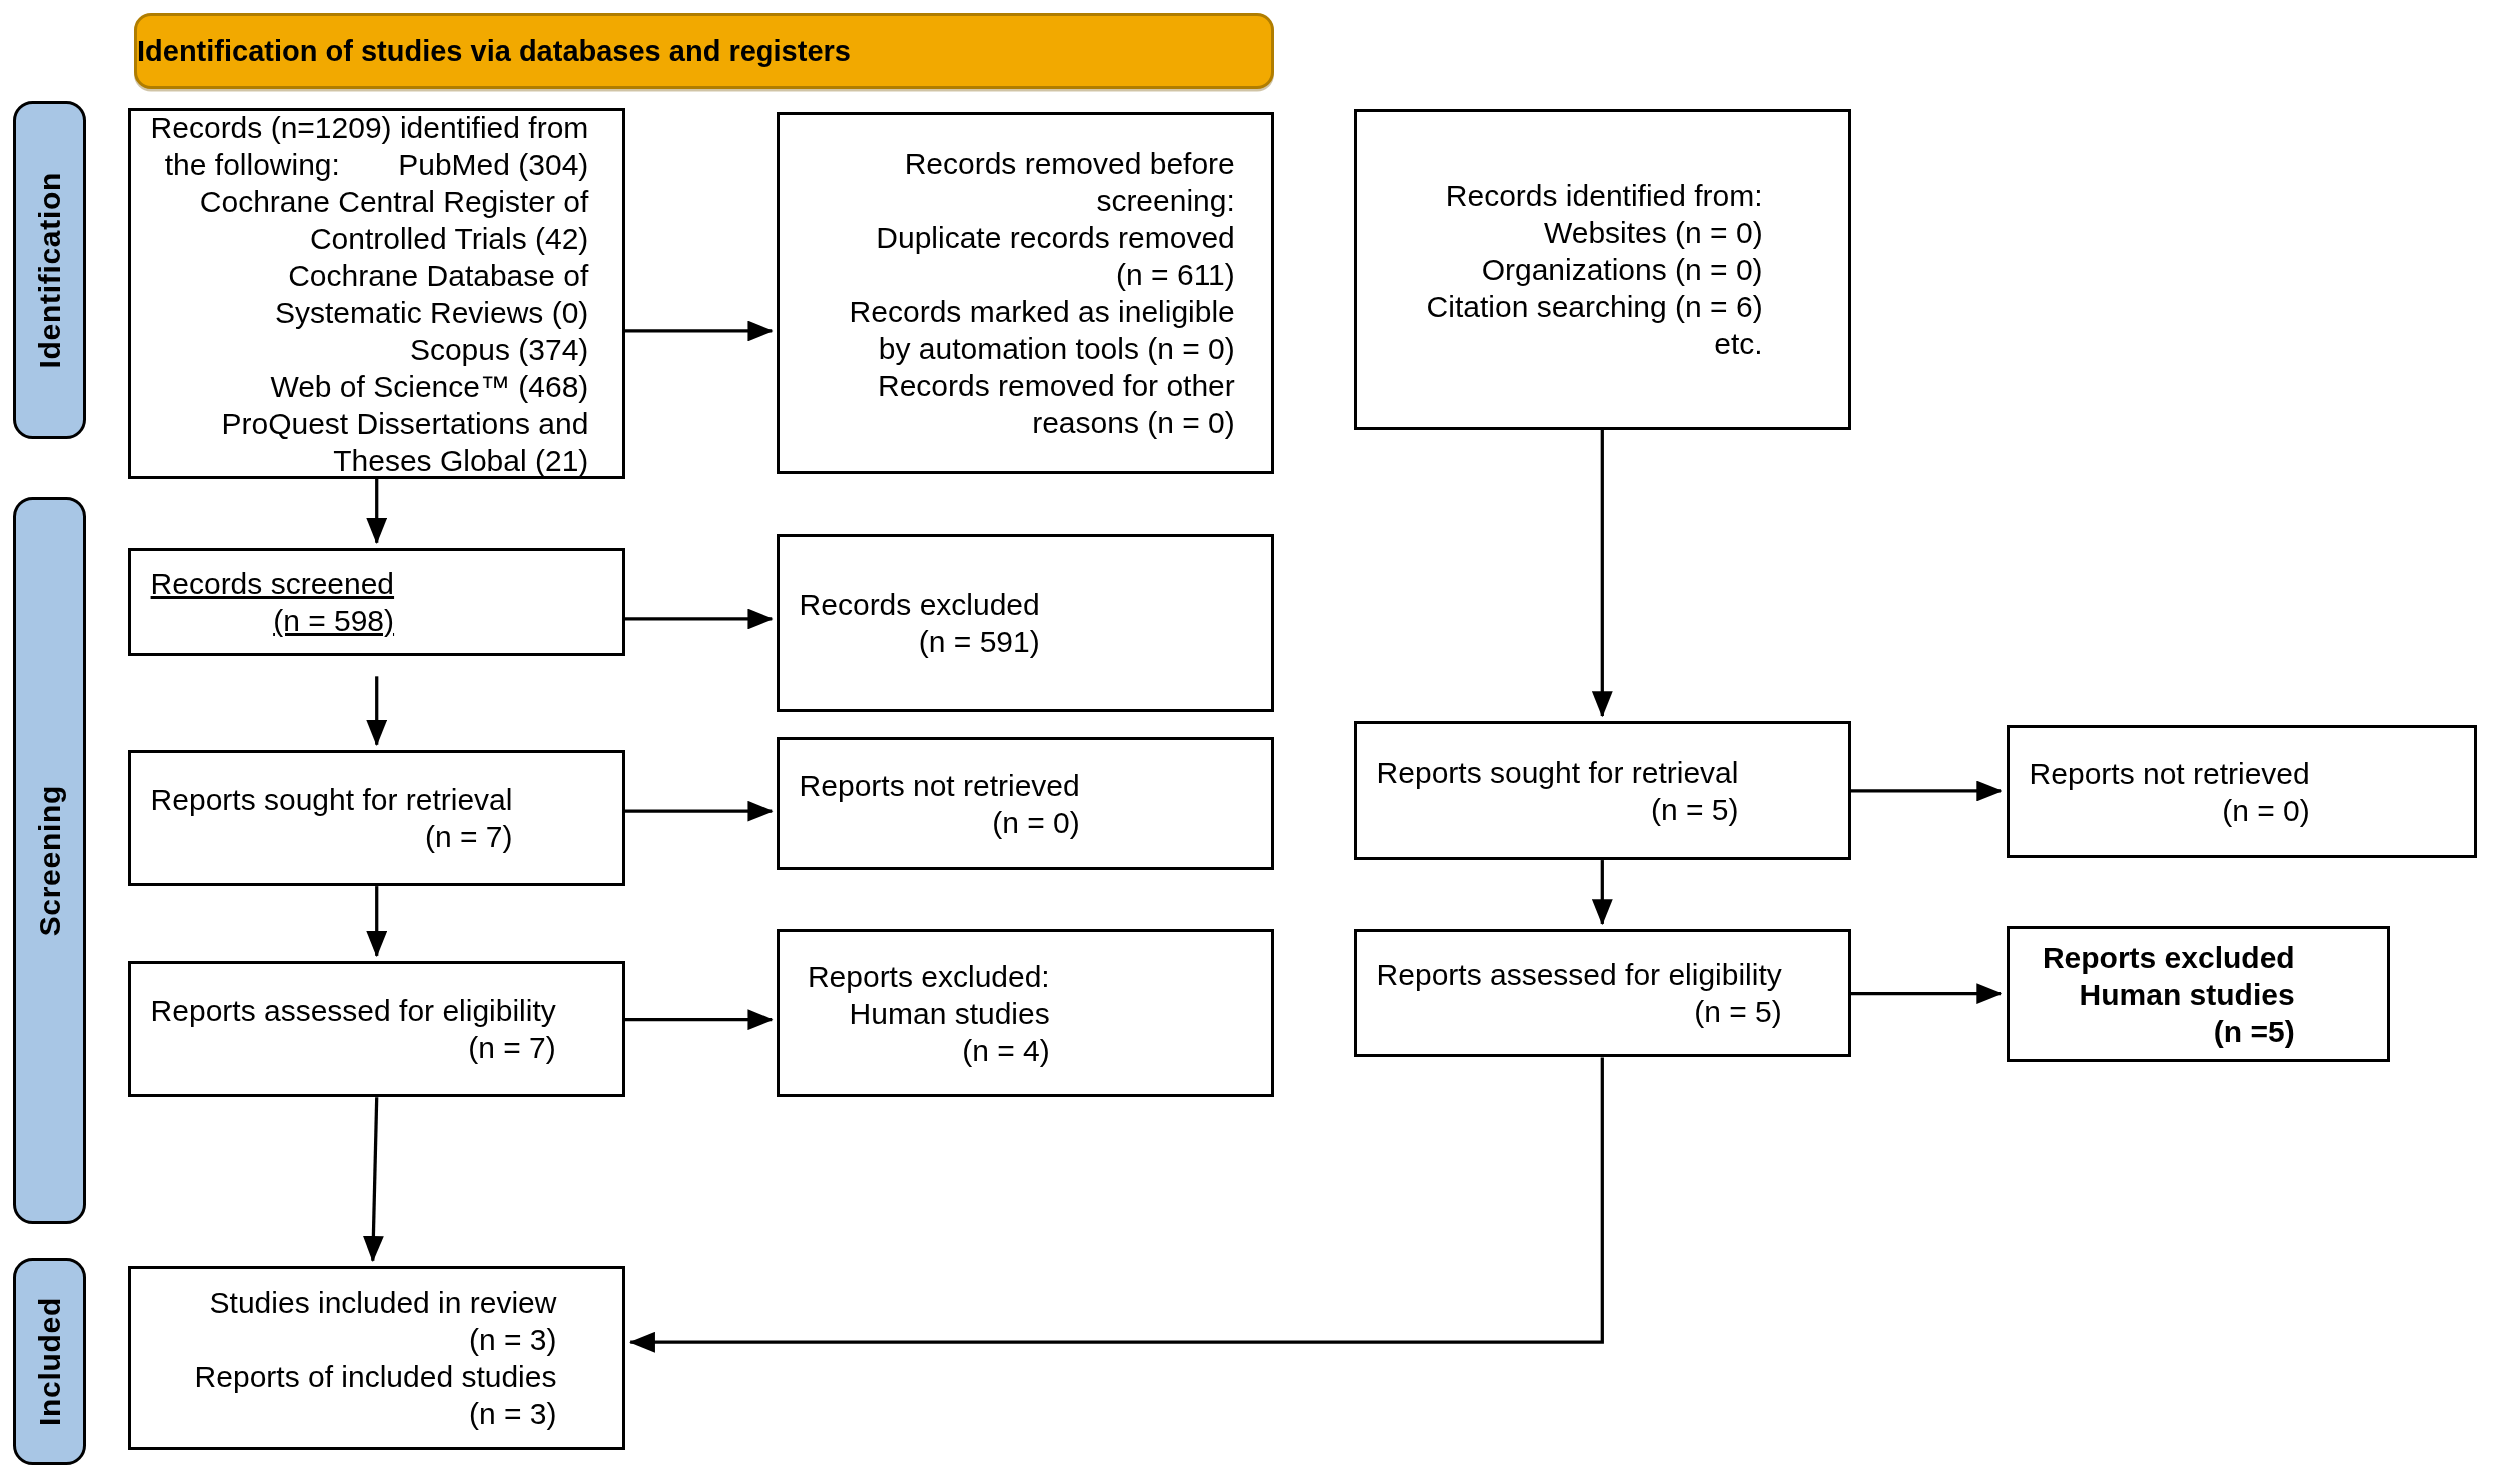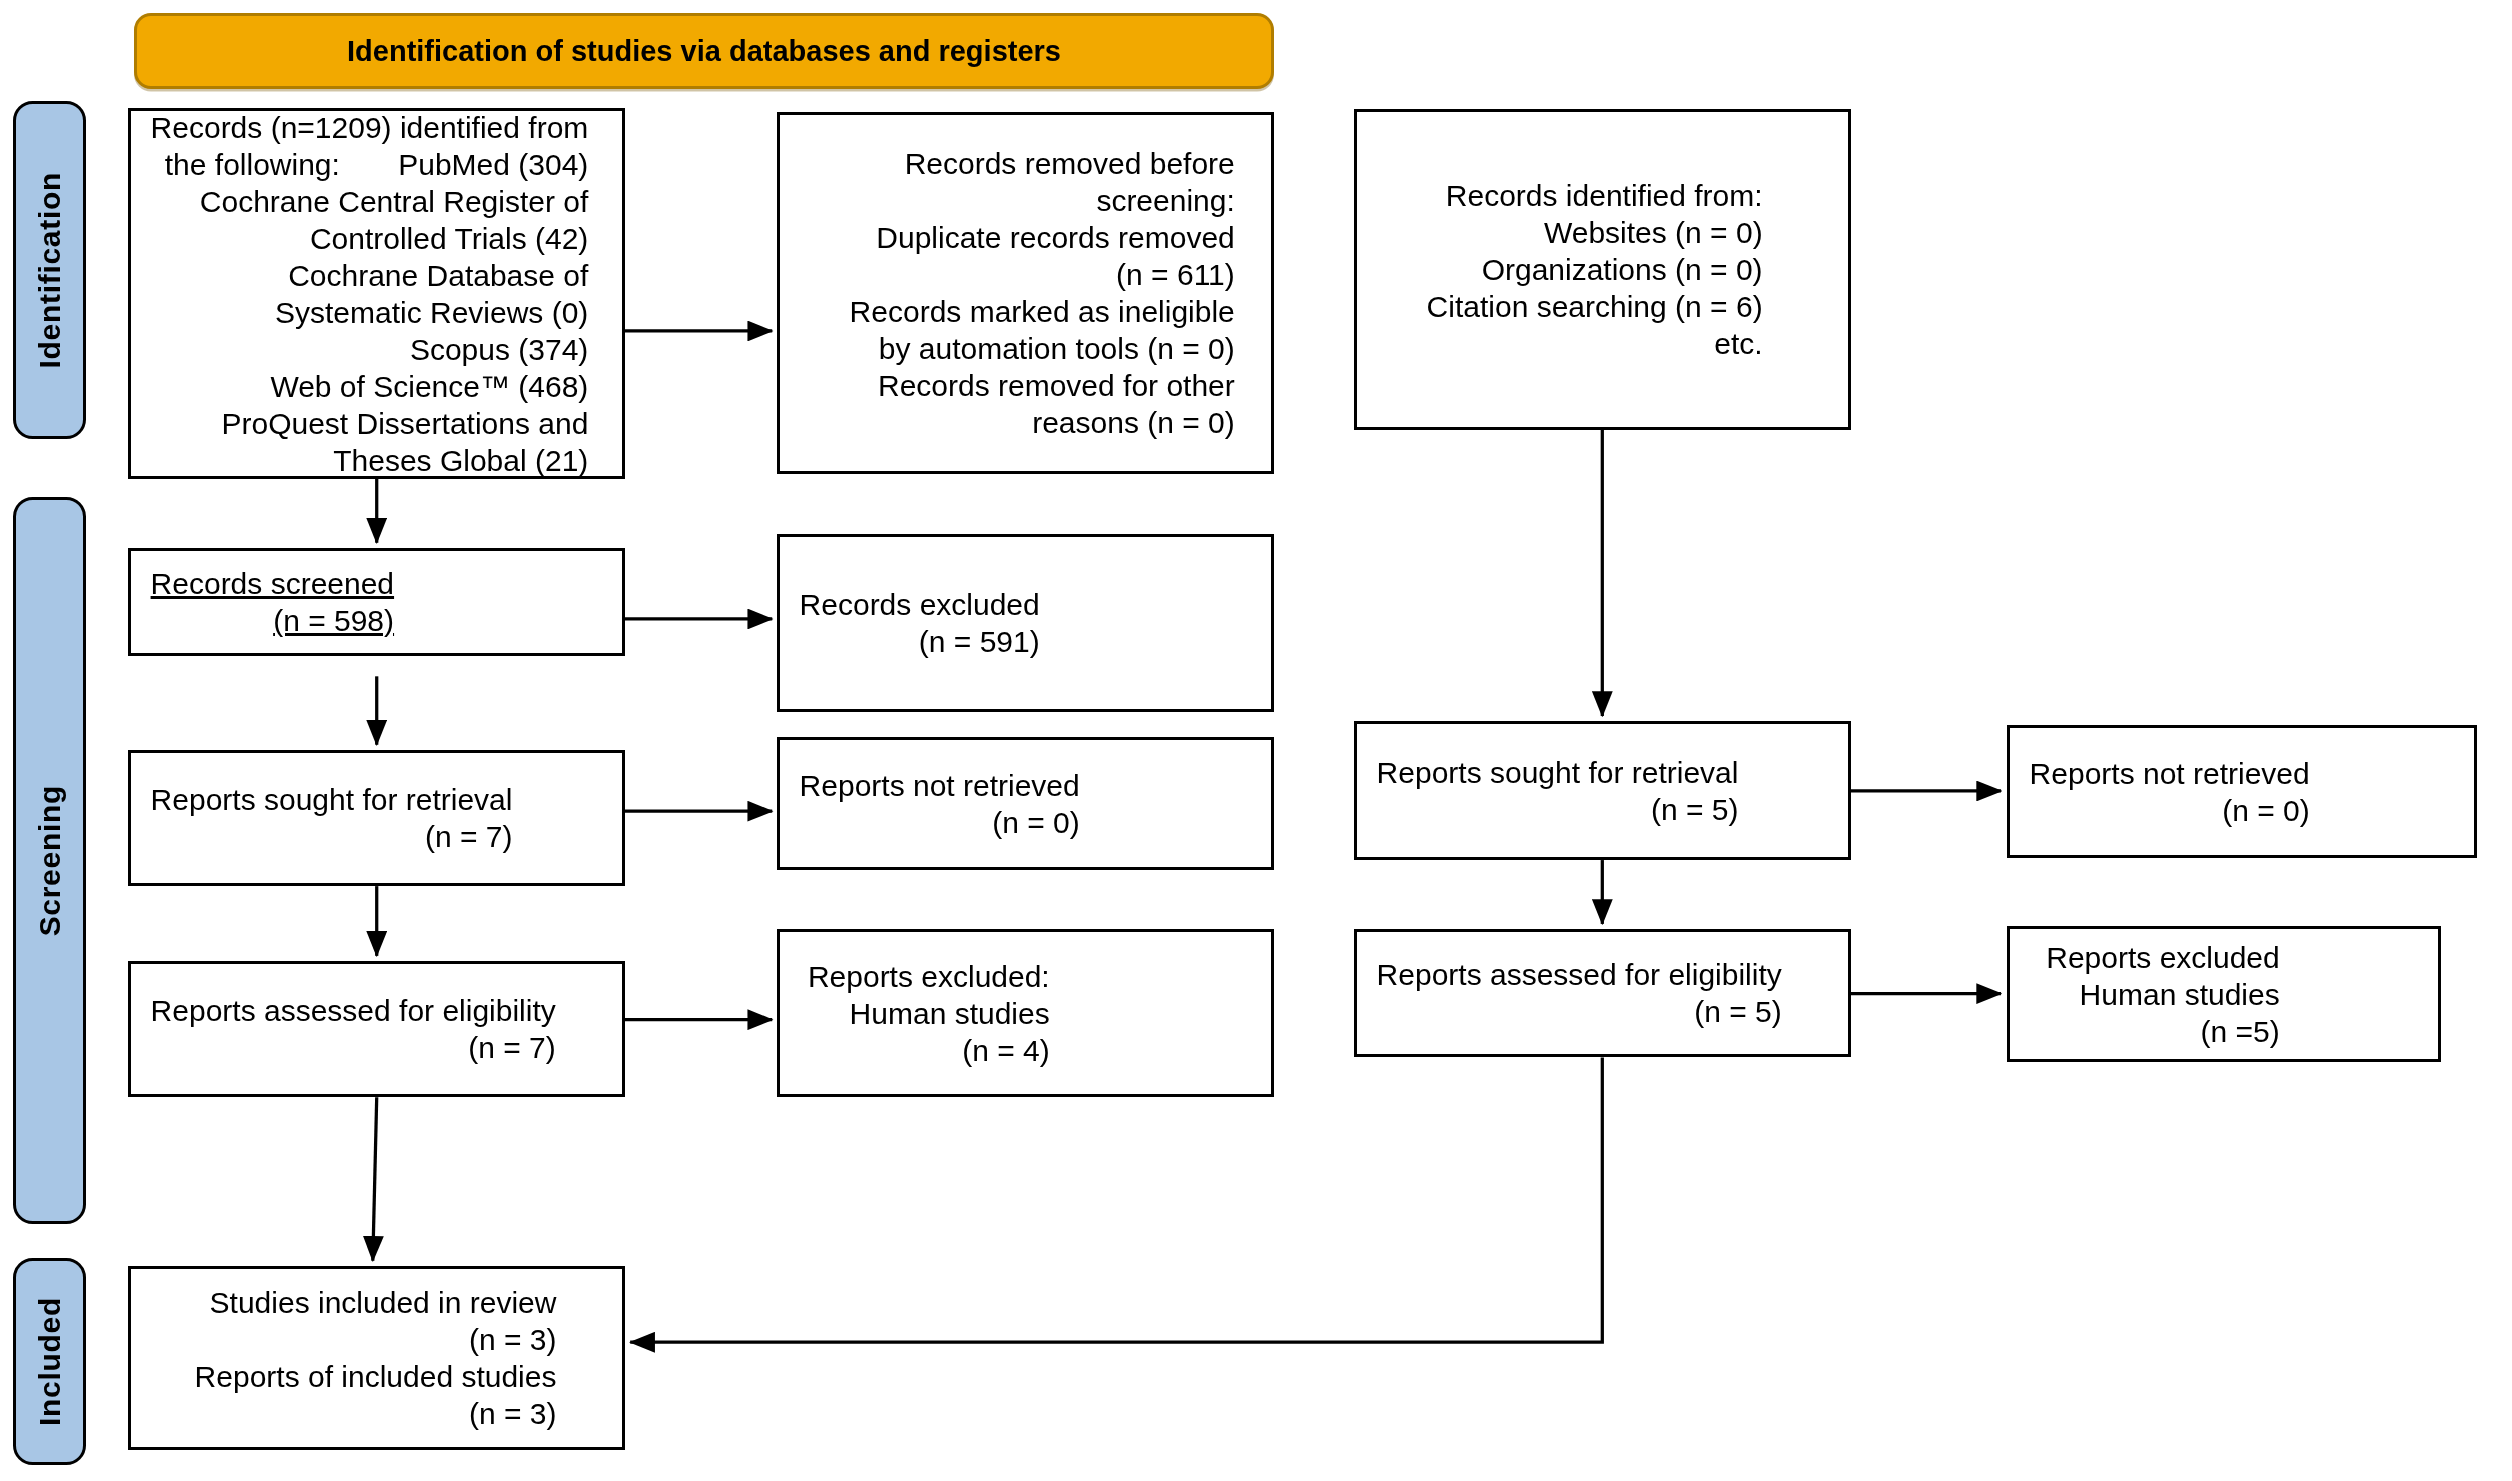--- a/index.html
+++ b/index.html
@@ -15,21 +15,21 @@
     background:#ffffff;
     font-family:"Liberation Sans", sans-serif;
     color:#000;
     overflow:hidden;
   }
   .banner{
     position:absolute;
     background:var(--banner-fill);
     border:3.9px solid var(--banner-border);
     border-radius:17px;
-    display:flex;align-items:center;justify-content:center;
+    display:flex;align-items:center;
     box-shadow:0 2.6px 0 rgba(120,85,0,.35);
   }
   .banner-text{
     font-size:29px;font-weight:bold;text-align:center;
   }
   .side-label{
     position:absolute;
     background:var(--sidebar-fill);
     border:3.9px solid #000;
     border-radius:19.6px;
@@ -148,21 +148,21 @@
   </div>
   <div class="pbox" style="left:1354px;top:929px;width:497px;height:128px;">
     <span class="pbox-text">Reports assessed for eligibility
 (n = 5)</span>
   </div>
 
   <div class="pbox" style="left:2007px;top:725px;width:470px;height:133px;">
     <span class="pbox-text">Reports not retrieved
 (n = 0)</span>
   </div>
-  <div class="pbox" style="left:2007px;top:926px;width:434px;height:136px;">
+  <div class="pbox" style="left:2007px;top:926px;width:383px;height:136px;font-weight:bold;">
     <span class="pbox-text">Reports excluded
       Human studies
       (n =5)</span>
   </div>
 
   <svg class="flow" width="2512" height="1481" viewBox="0 0 3855 2273">
     <defs>
       <marker id="arrow" markerUnits="userSpaceOnUse" markerWidth="40" markerHeight="32" refX="38" refY="16" orient="auto">
         <path d="M0,0 L40,16 L0,32 Z" fill="#000"></path>
       </marker>

